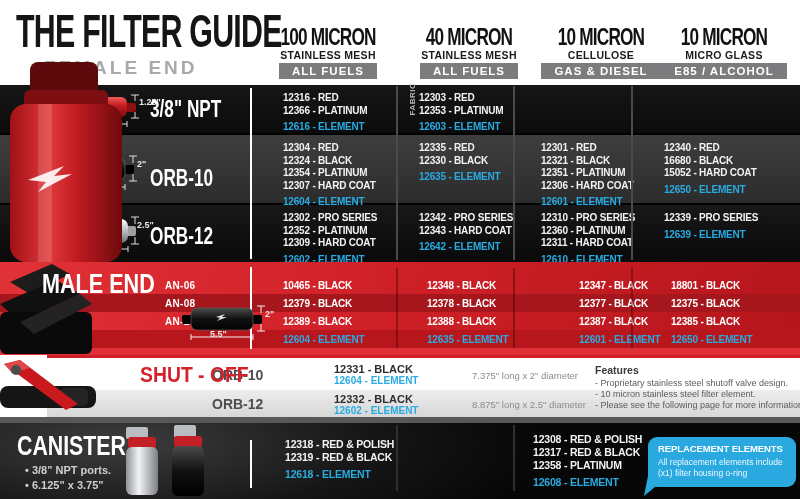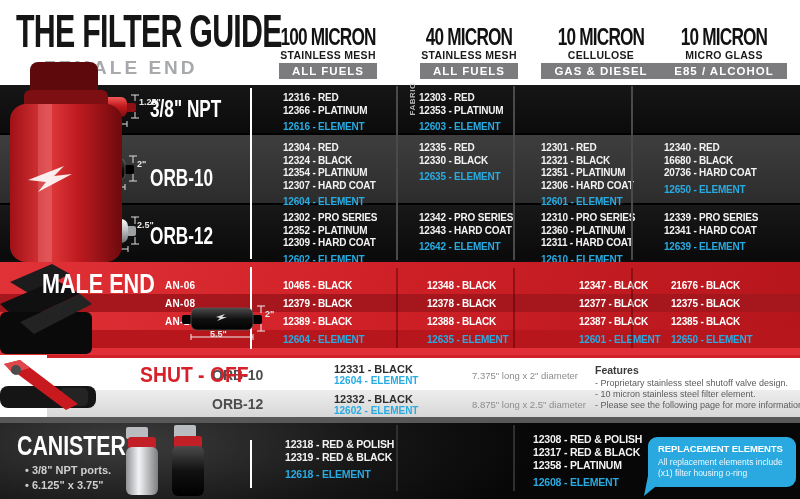--- a/index.html
+++ b/index.html
@@ -250,21 +250,21 @@
             <div class="part-line">12306 - HARD COAT</div>
           </div>
         <div class="elements">
             <div class="part-line element-line">12601 - ELEMENT</div>
           </div>
       </div>
       <div class="cell c4">
         <div>
             <div class="part-line">12340 - RED</div>
             <div class="part-line">16680 - BLACK</div>
-            <div class="part-line">20736 - HARD COAT</div>
+            <div class="part-line">15052 - HARD COAT</div>
           </div>
         <div class="elements">
             <div class="part-line element-line">12650 - ELEMENT</div>
           </div>
       </div>
     </div>
 
     <div class="fe-row r3">
       <div class="fe-left">
         <div class="mini" style="left:50px;top:6px">
@@ -306,40 +306,39 @@
             <div class="part-line">12360 - PLATINUM</div>
             <div class="part-line">12311 - HARD COAT</div>
           </div>
         <div class="elements">
             <div class="part-line element-line">12610 - ELEMENT</div>
           </div>
       </div>
       <div class="cell c4">
         <div>
             <div class="part-line">12339 - PRO SERIES</div>
-            <div class="part-line">12341 - HARD COAT</div>
           </div>
         <div class="elements">
             <div class="part-line element-line">12639 - ELEMENT</div>
           </div>
       </div>
     </div>
   </div>
 
   <div class="fabric-note">FABRIC</div>
 
   <div class="male">
     <div class="male-title">MALE END</div>
 
     <div class="m-band b1">
       <span class="an-label">AN-06</span>
       <span class="m-cell mc0">10465 - BLACK</span>
       <span class="m-cell mc1">12348 - BLACK</span>
       <span class="m-cell mc2">12347 - BLACK</span>
-      <span class="m-cell mc3">21676 - BLACK</span>
+      <span class="m-cell mc3">18801 - BLACK</span>
     </div>
     <div class="m-band b2">
       <span class="an-label">AN-08</span>
       <span class="m-cell mc0">12379 - BLACK</span>
       <span class="m-cell mc1">12378 - BLACK</span>
       <span class="m-cell mc2">12377 - BLACK</span>
       <span class="m-cell mc3">12375 - BLACK</span>
     </div>
     <div class="m-band b3">
       <span class="an-label">AN-10</span>

